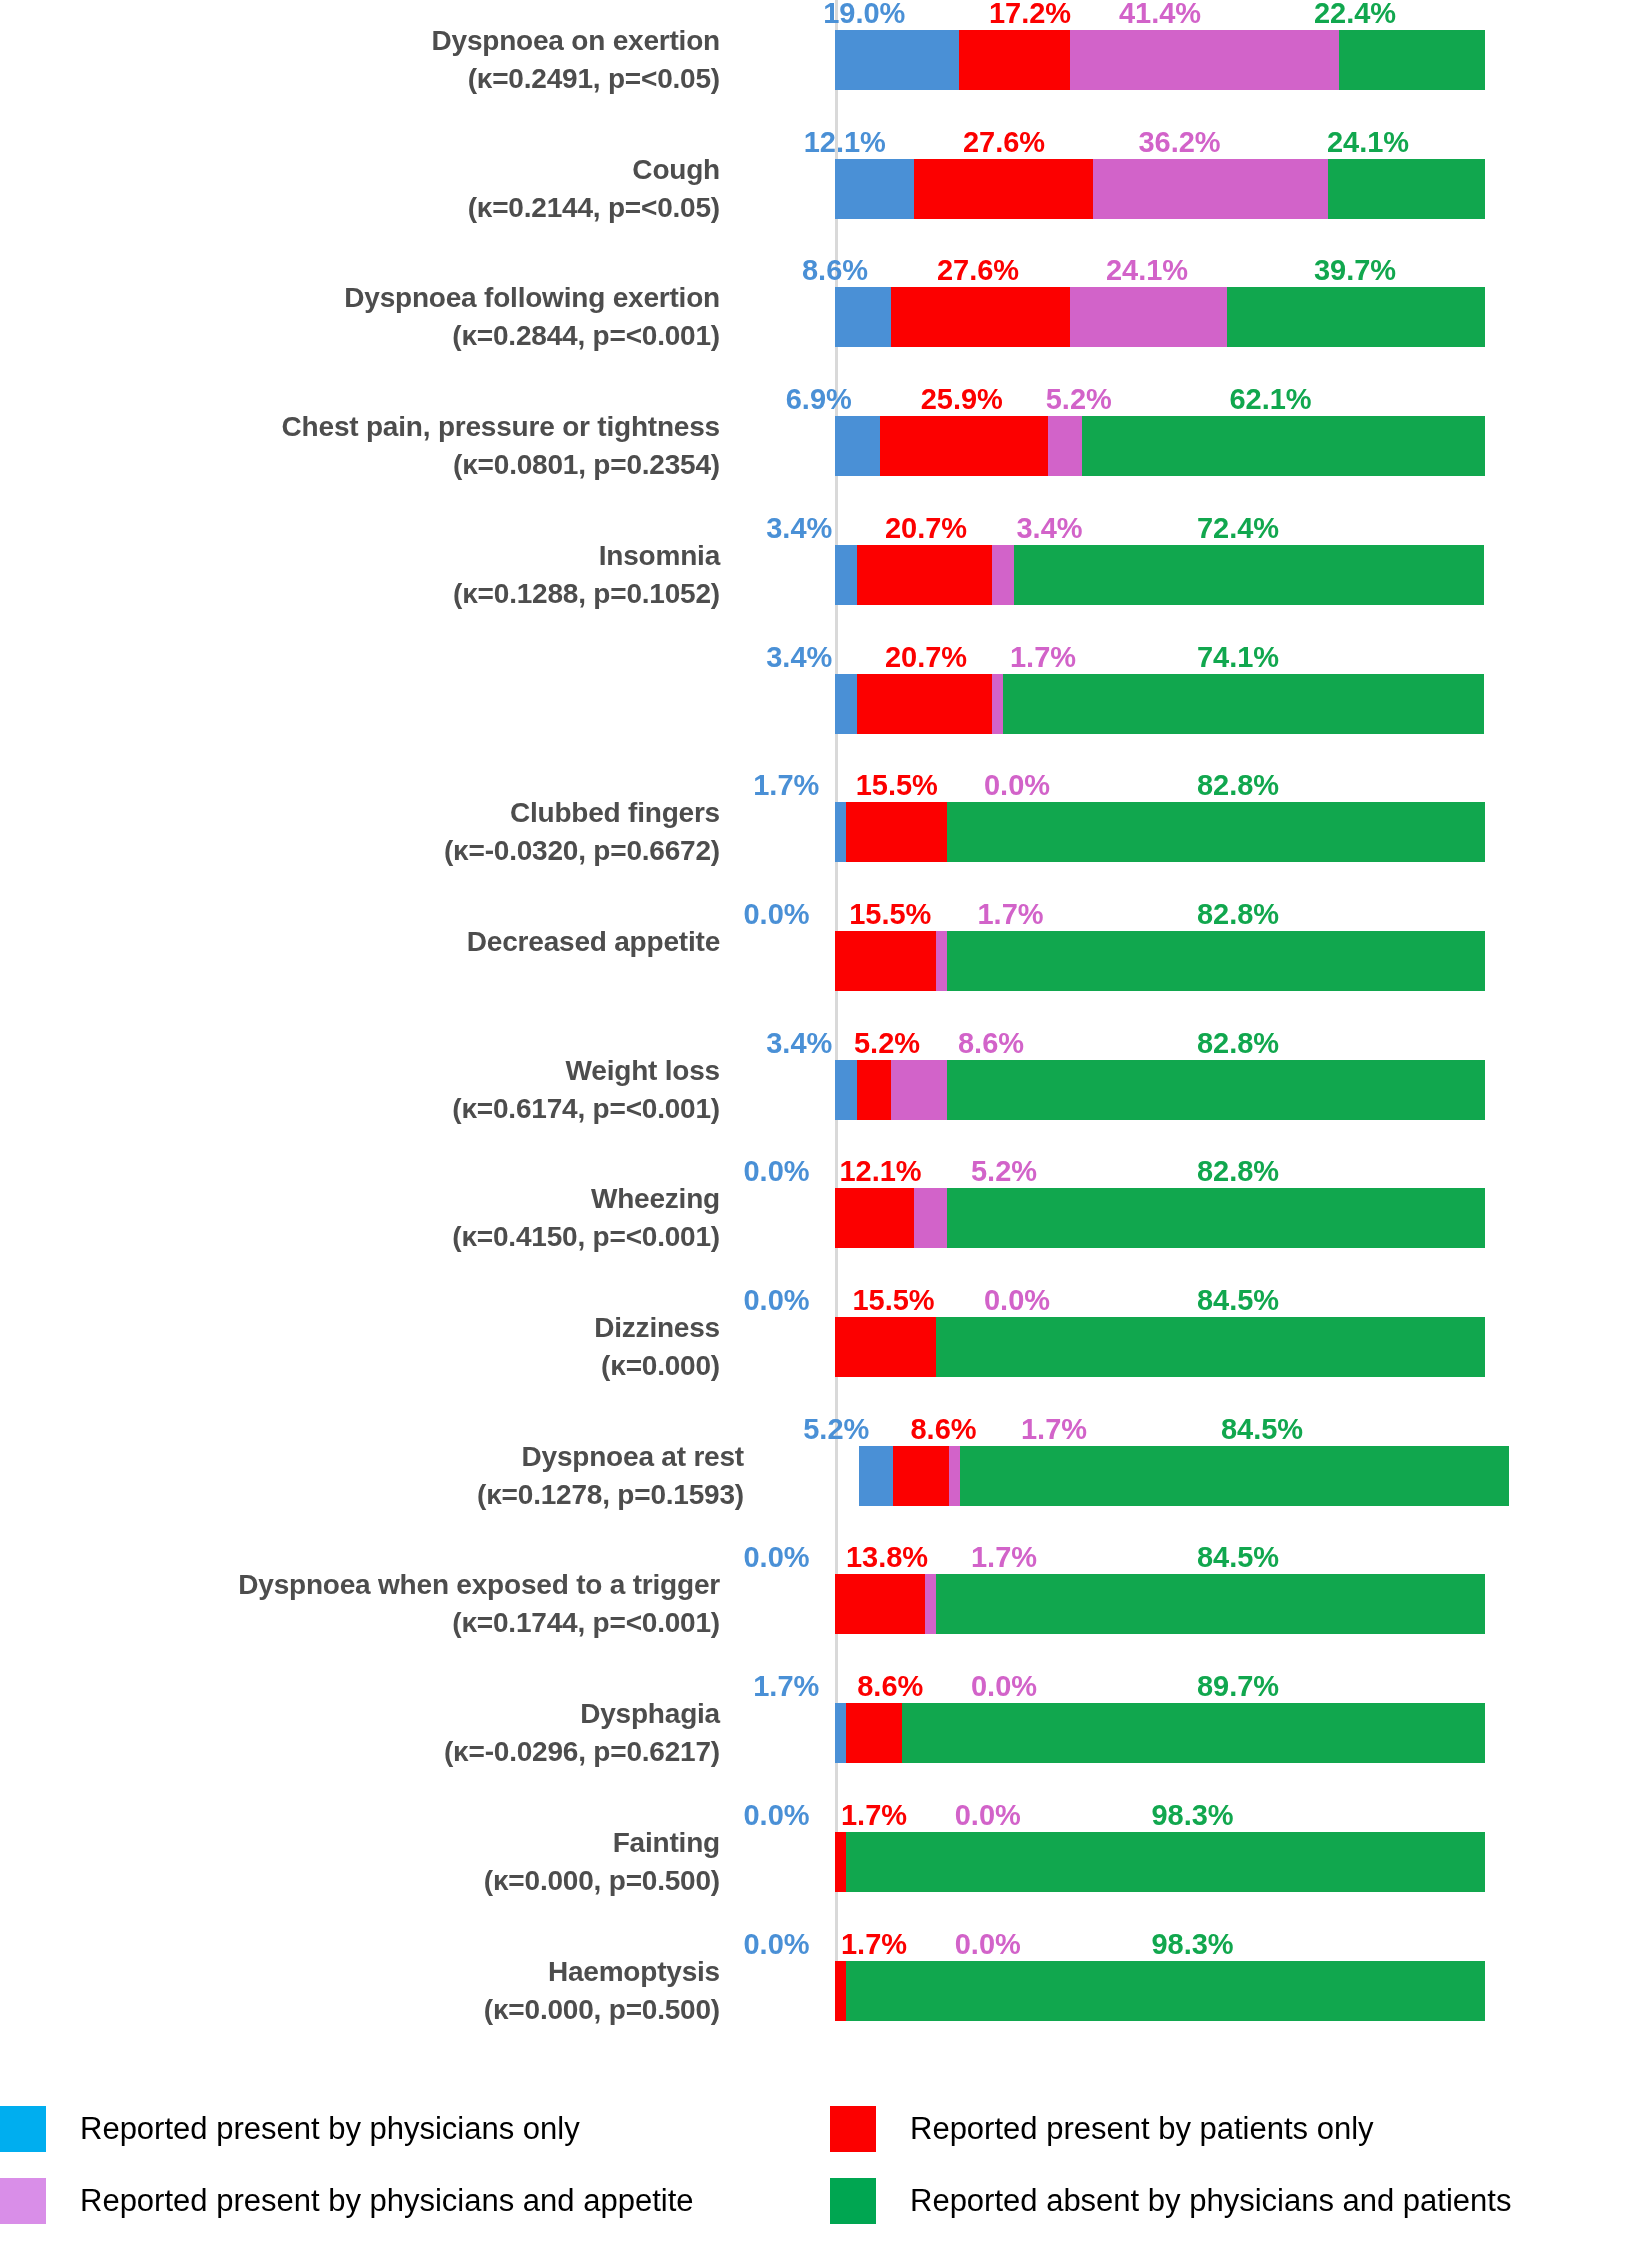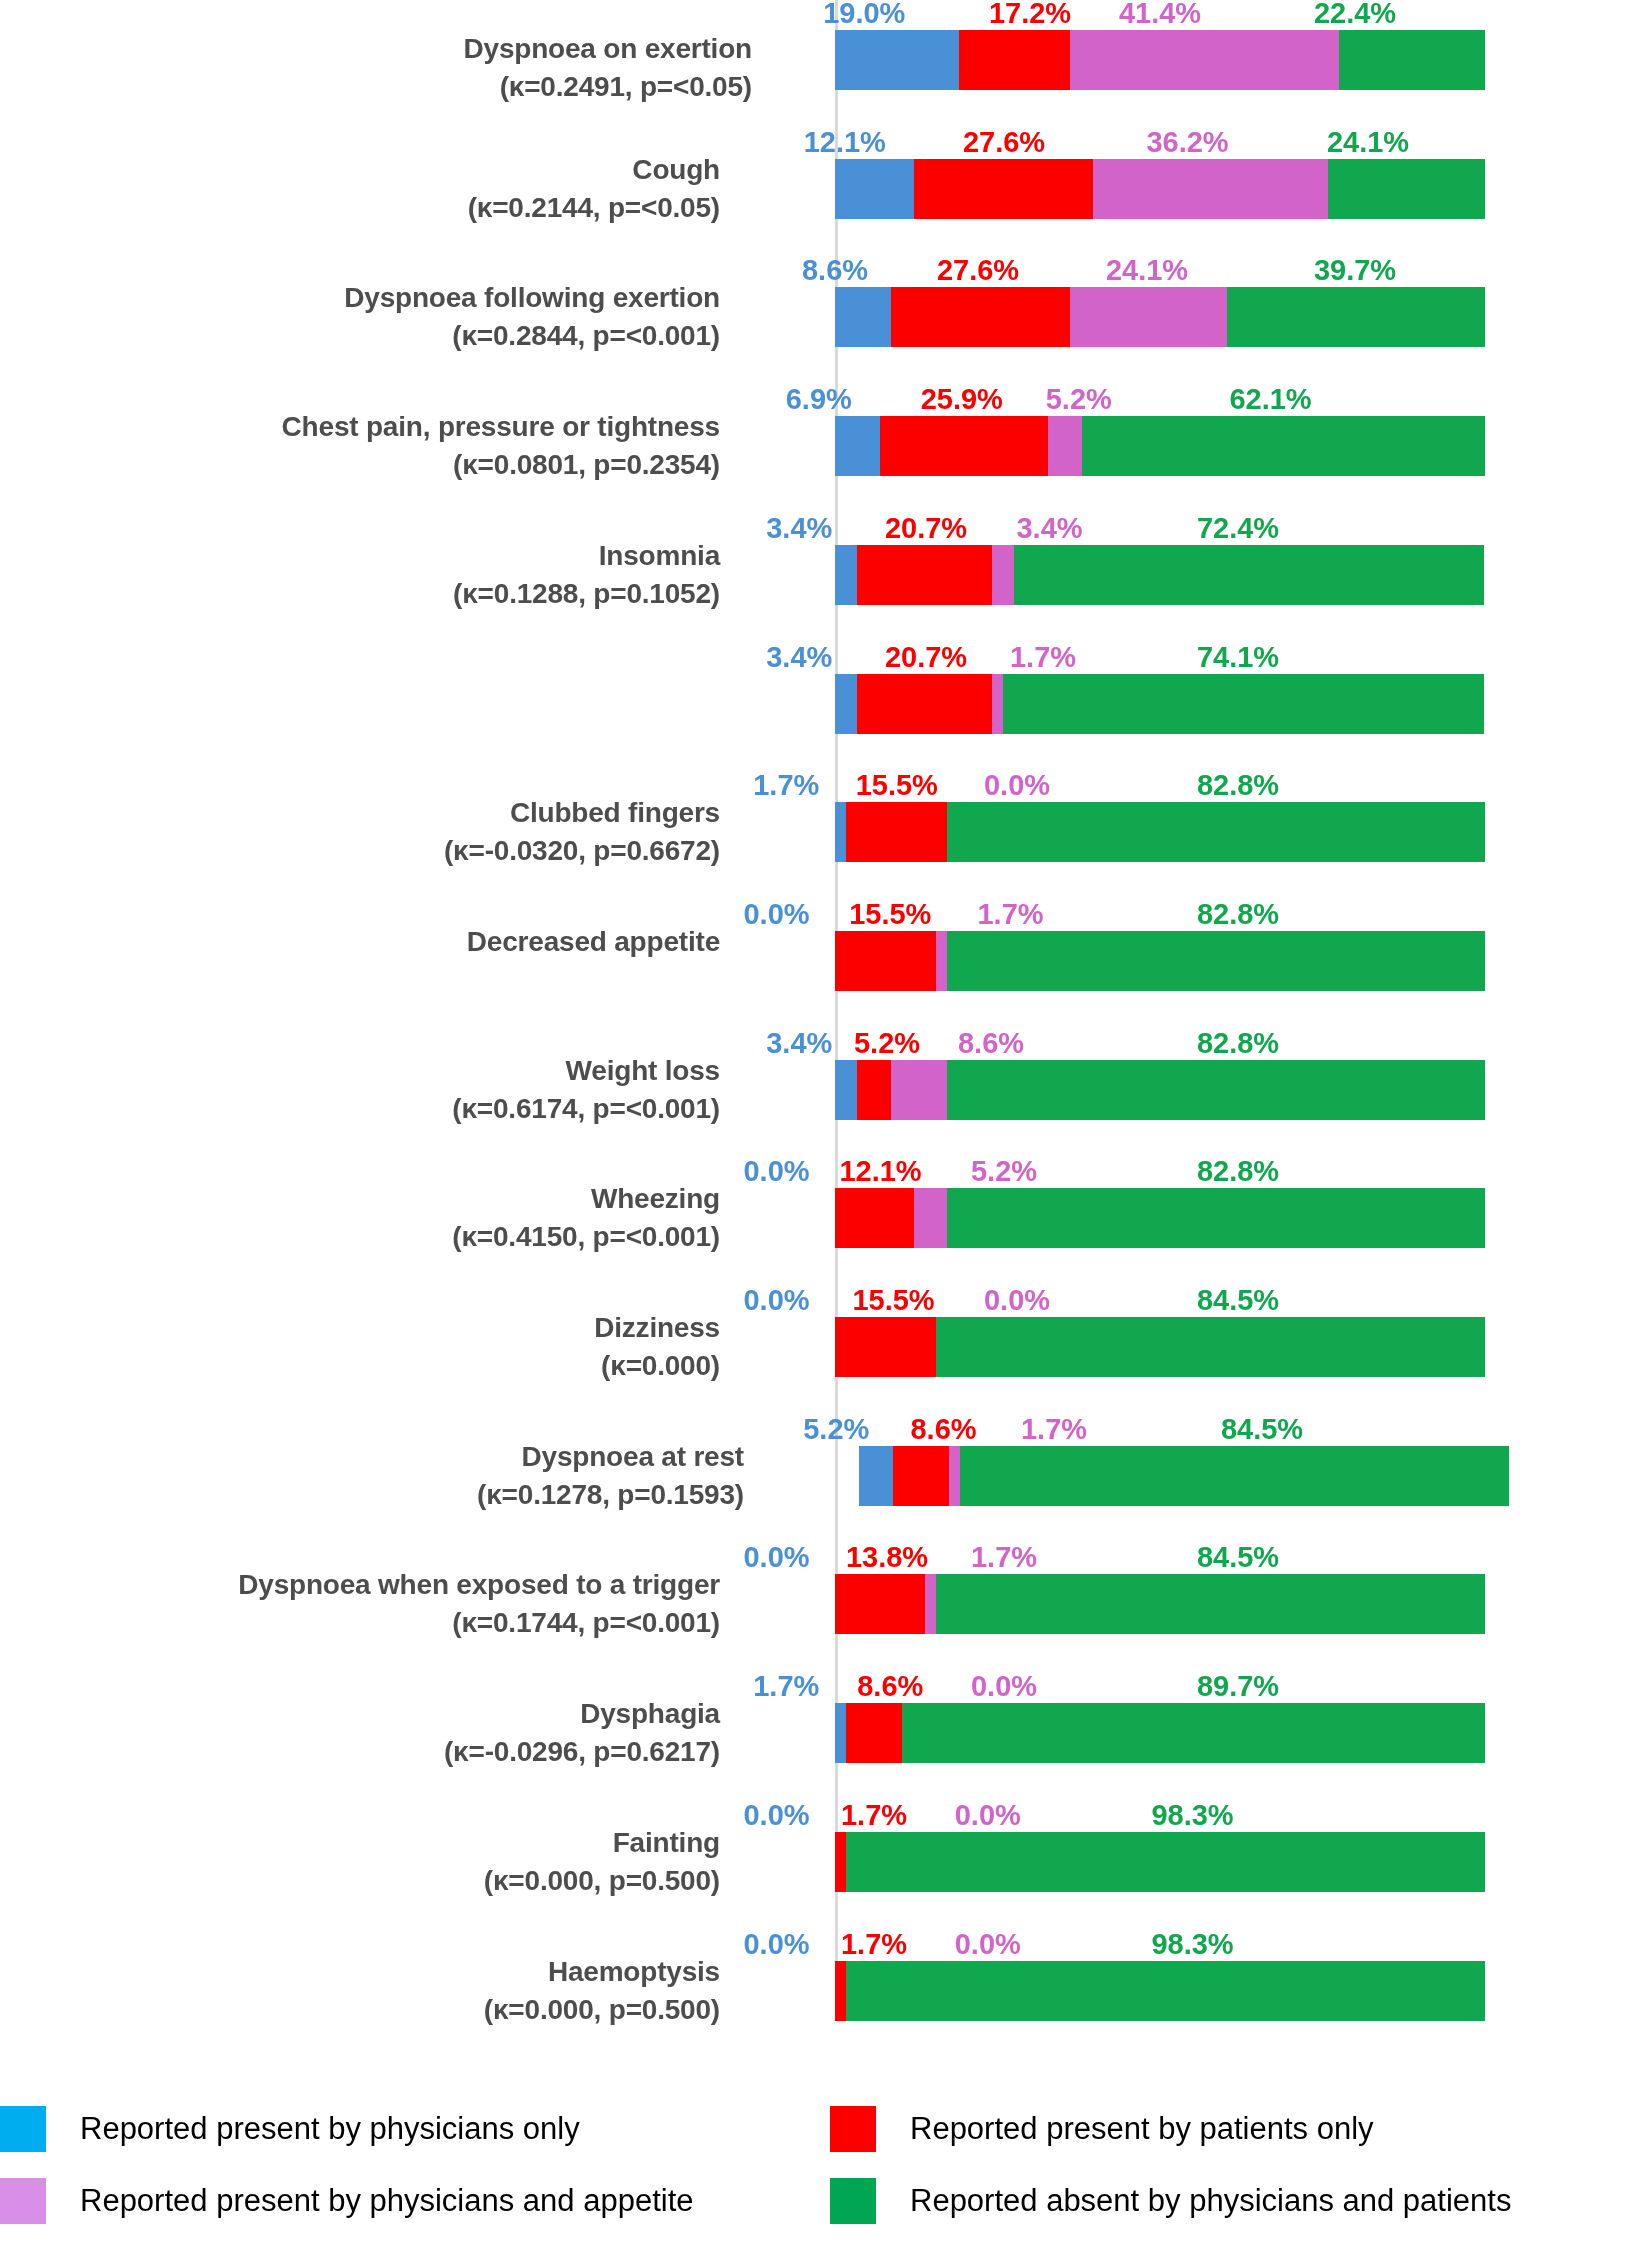--- a/index.html
+++ b/index.html
@@ -61,21 +61,21 @@
   .sw-mag{background:#d98ee8;}
   .sw-grn{background:#00a651;}
 </style>
 </head>
 <body>
 
 <div id="chart">
   <div class="axis-line"></div>
   <div id="rows-host">
       <div class="row" style="top: 0px;">
-        <div class="cat-label" style="top: 30px; margin-left: 32px;">
+        <div class="cat-label" style="top: 22px;">
           <span class="l1">Dyspnoea on exertion</span>
           <span class="l2">(κ=0.2491, p=&lt;0.05)</span>
         </div>
         <div class="vals" style="top: -6px;">
           <span class="val v0" style="left: 29.25px;">19.0%</span>
           <span class="val v1" style="left: 195px;">17.2%</span>
           <span class="val v2" style="left: 325px;">41.4%</span>
           <span class="val v3" style="left: 520px;">22.4%</span>
         </div>
         <div class="bar" style="top: 30px;">
@@ -86,21 +86,21 @@
         </div>
       </div>
       <div class="row" style="top: 128.7px;">
         <div class="cat-label" style="top: 22px;">
           <span class="l1">Cough</span>
           <span class="l2">(κ=0.2144, p=&lt;0.05)</span>
         </div>
         <div class="vals" style="top: -6px;">
           <span class="val v0" style="left: 9.75px;">12.1%</span>
           <span class="val v1" style="left: 169px;">27.6%</span>
-          <span class="val v2" style="left: 344.5px; margin-left: 8px;">36.2%</span>
+          <span class="val v2" style="left: 344.5px;">36.2%</span>
           <span class="val v3" style="left: 533px;">24.1%</span>
         </div>
         <div class="bar" style="top: 30px;">
           <div class="seg s0" style="width: 78.65px;"></div>
           <div class="seg s1" style="width: 179.4px;"></div>
           <div class="seg s2" style="width: 235.3px;"></div>
           <div class="seg s3" style="width: 156.65px;"></div>
         </div>
       </div>
       <div class="row" style="top: 257.4px;">

